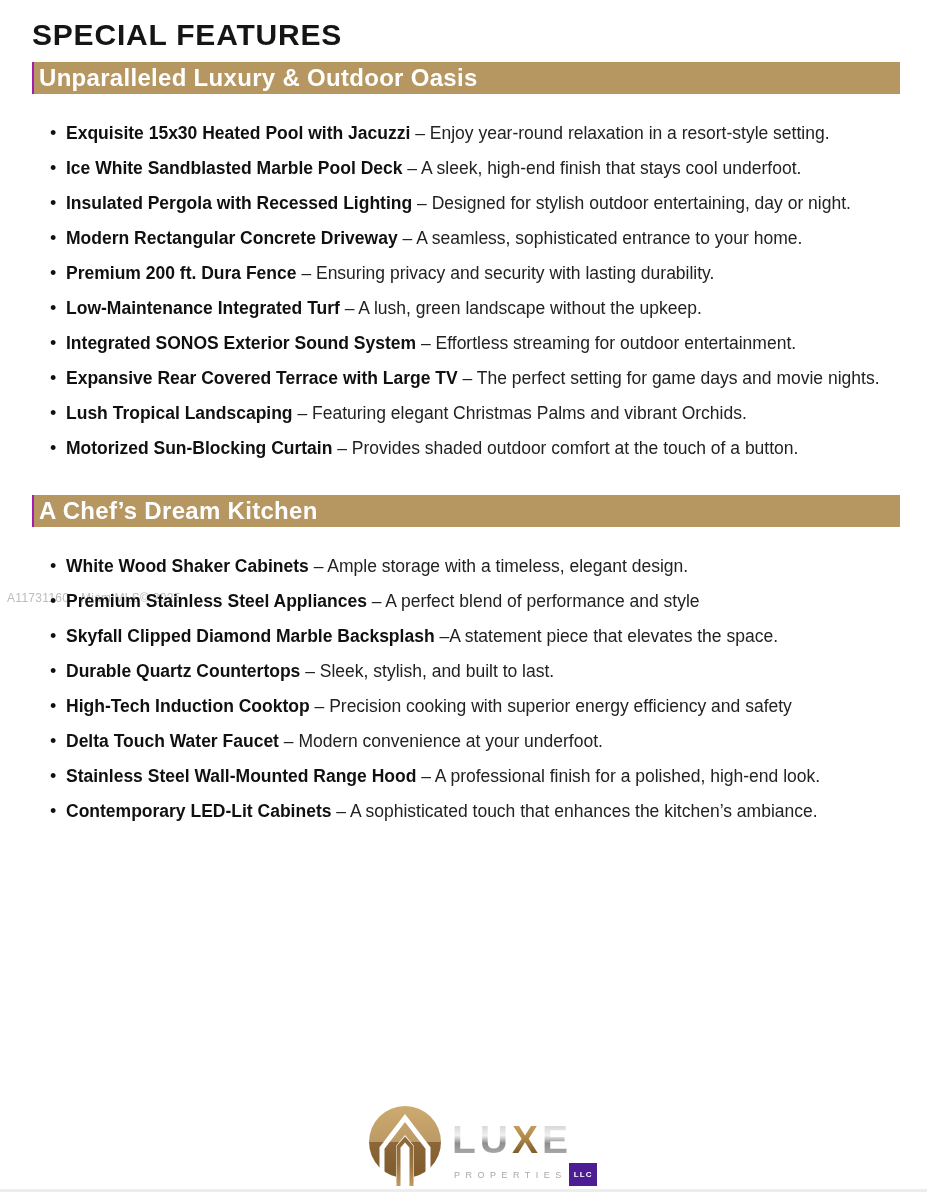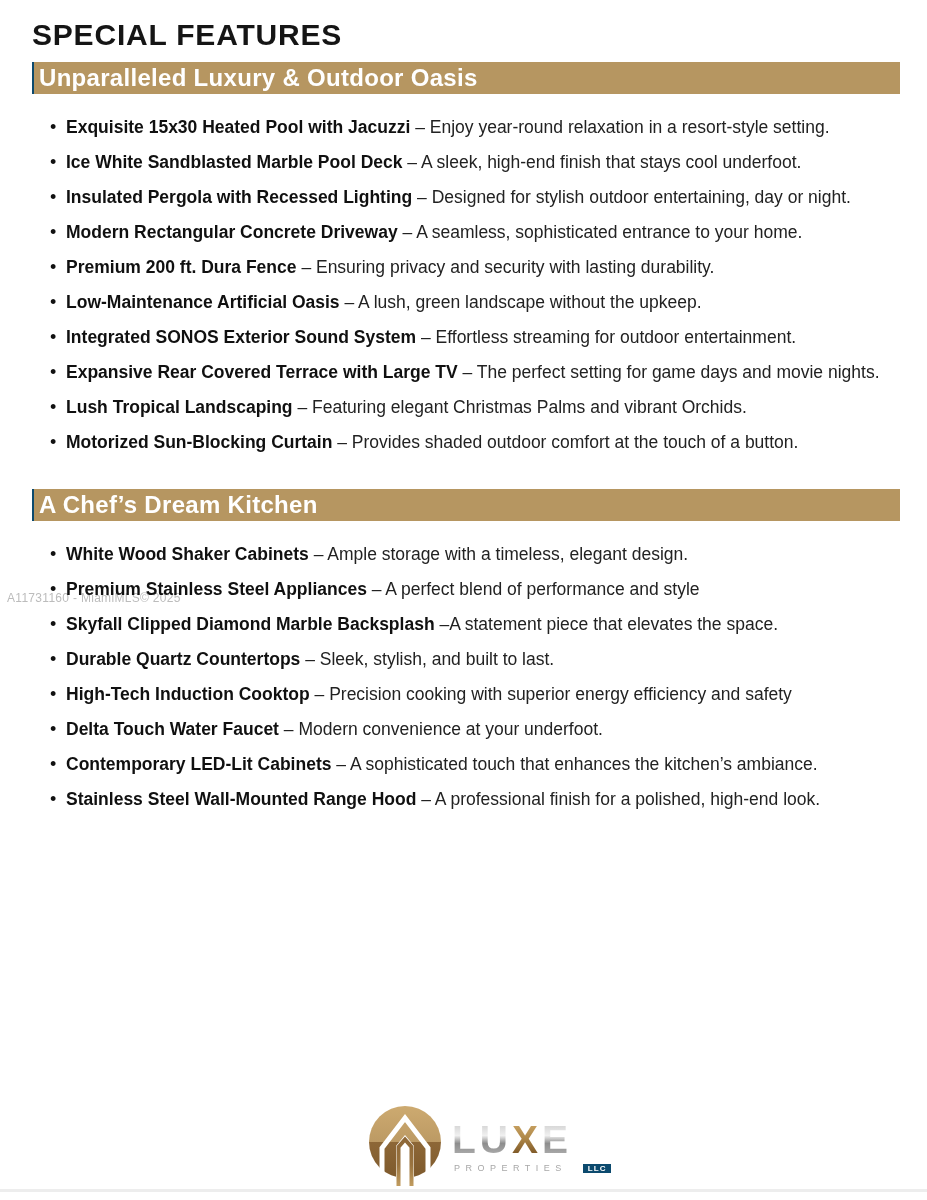--- a/index.html
+++ b/index.html
@@ -25,26 +25,26 @@
   .banner {
     margin-top: 10px;
     background: #B69661;
     color: #ffffff;
     font-size: 24px;
     font-weight: 700;
     letter-spacing: 0.3px;
     height: 32px;
     line-height: 32px;
     padding-left: 5px;
-    border-left: 2px solid #0c4a6e;
+    border-left: 2px solid #a21caf;
   }
   .banner.second { margin-top: 33px; }
   ul.features {
     list-style: none;
-    margin-top: 20px;
+    margin-top: 26px;
   }
   ul.features li {
     position: relative;
     padding-left: 34px;
     font-size: 17.5px;
     line-height: 27px;
     color: #1e1e1e;
     margin-bottom: 8px;
   }
   ul.features li::before {
@@ -104,27 +104,27 @@
     margin-top: 4px;
     margin-left: 2px;
   }
   .props {
     font-size: 9px;
     letter-spacing: 5.5px;
     color: #a8a8a8;
     font-weight: 400;
   }
   .llc-badge {
-    background: #0c4a6e;
+    background: #4c1d95;
     color: #ffffff;
     font-size: 8px;
     font-weight: 700;
     letter-spacing: 1px;
-    padding: 0 5px;
-    margin-left: 16px;
+    padding: 7px 5px;
+    margin-left: 2px;
   }
   .bottom-line {
     position: absolute;
     left: 0; right: 0;
     top: 1189px;
     height: 3px;
     background: #ededed;
   }
 </style>
 </head>
@@ -153,21 +153,21 @@
       </li>
       <li>
         <span class="bt">Modern Rectangular Concrete Driveway</span>
         <span class="bd">– A seamless, sophisticated entrance to your home.</span>
       </li>
       <li>
         <span class="bt">Premium 200 ft. Dura Fence</span>
         <span class="bd">– Ensuring privacy and security with lasting durability.</span>
       </li>
       <li>
-        <span class="bt">Low-Maintenance Artificial Oasis</span>
+        <span class="bt">Low-Maintenance Integrated Turf</span>
         <span class="bd">– A lush, green landscape without the upkeep.</span>
       </li>
       <li>
         <span class="bt">Integrated SONOS Exterior Sound System</span>
         <span class="bd">– Effortless streaming for outdoor entertainment.</span>
       </li>
       <li>
         <span class="bt">Expansive Rear Covered Terrace with Large TV</span>
         <span class="bd">– The perfect setting for game days and movie nights.</span>
       </li>
@@ -202,26 +202,26 @@
       </li>
       <li>
         <span class="bt">High-Tech Induction Cooktop</span>
         <span class="bd">– Precision cooking with superior energy efficiency and safety</span>
       </li>
       <li>
         <span class="bt">Delta Touch Water Faucet</span>
         <span class="bd">– Modern convenience at your underfoot.</span>
       </li>
       <li>
+        <span class="bt">Stainless Steel Wall-Mounted Range Hood</span>
+        <span class="bd">– A professional finish for a polished, high-end look.</span>
+      </li>
+      <li>
         <span class="bt">Contemporary LED-Lit Cabinets</span>
         <span class="bd">– A sophisticated touch that enhances the kitchen’s ambiance.</span>
-      </li>
-      <li>
-        <span class="bt">Stainless Steel Wall-Mounted Range Hood</span>
-        <span class="bd">– A professional finish for a polished, high-end look.</span>
       </li>
     </ul>
   </div>
 </div>
 
 <div class="logo">
   <svg class="logo-icon" width="74" height="82" viewBox="0 0 74 82">
     <defs>
       <linearGradient id="cg" x1="0" y1="0" x2="0" y2="1">
         <stop offset="0" stop-color="#CDAA70"></stop>

